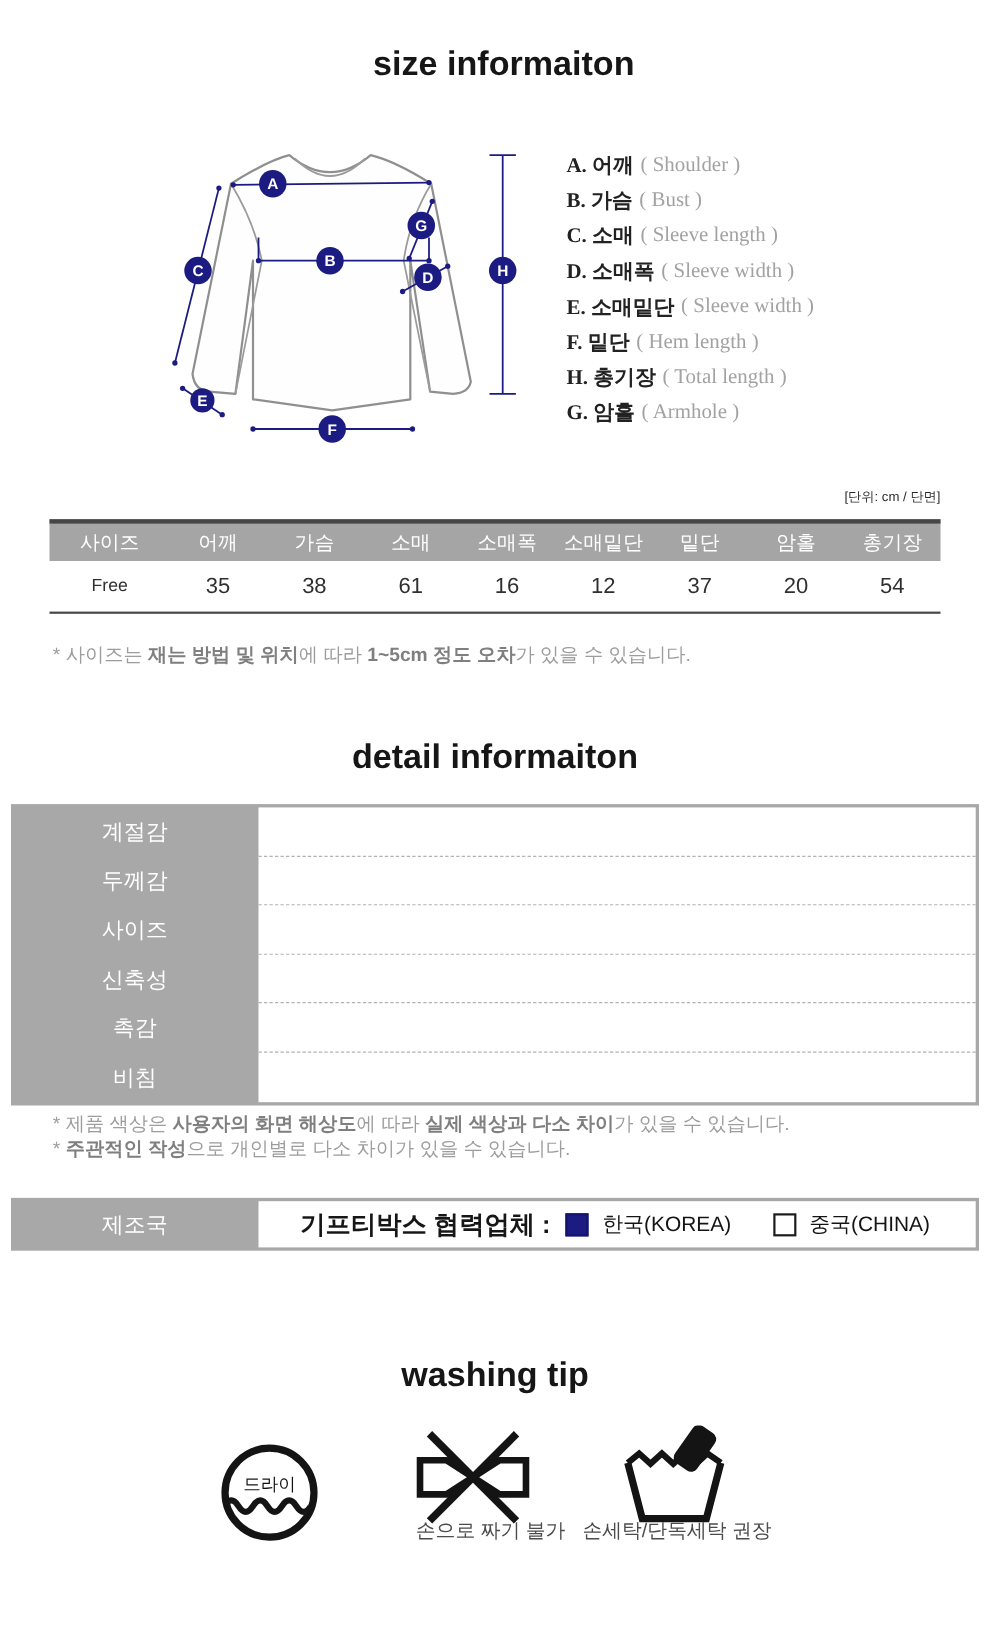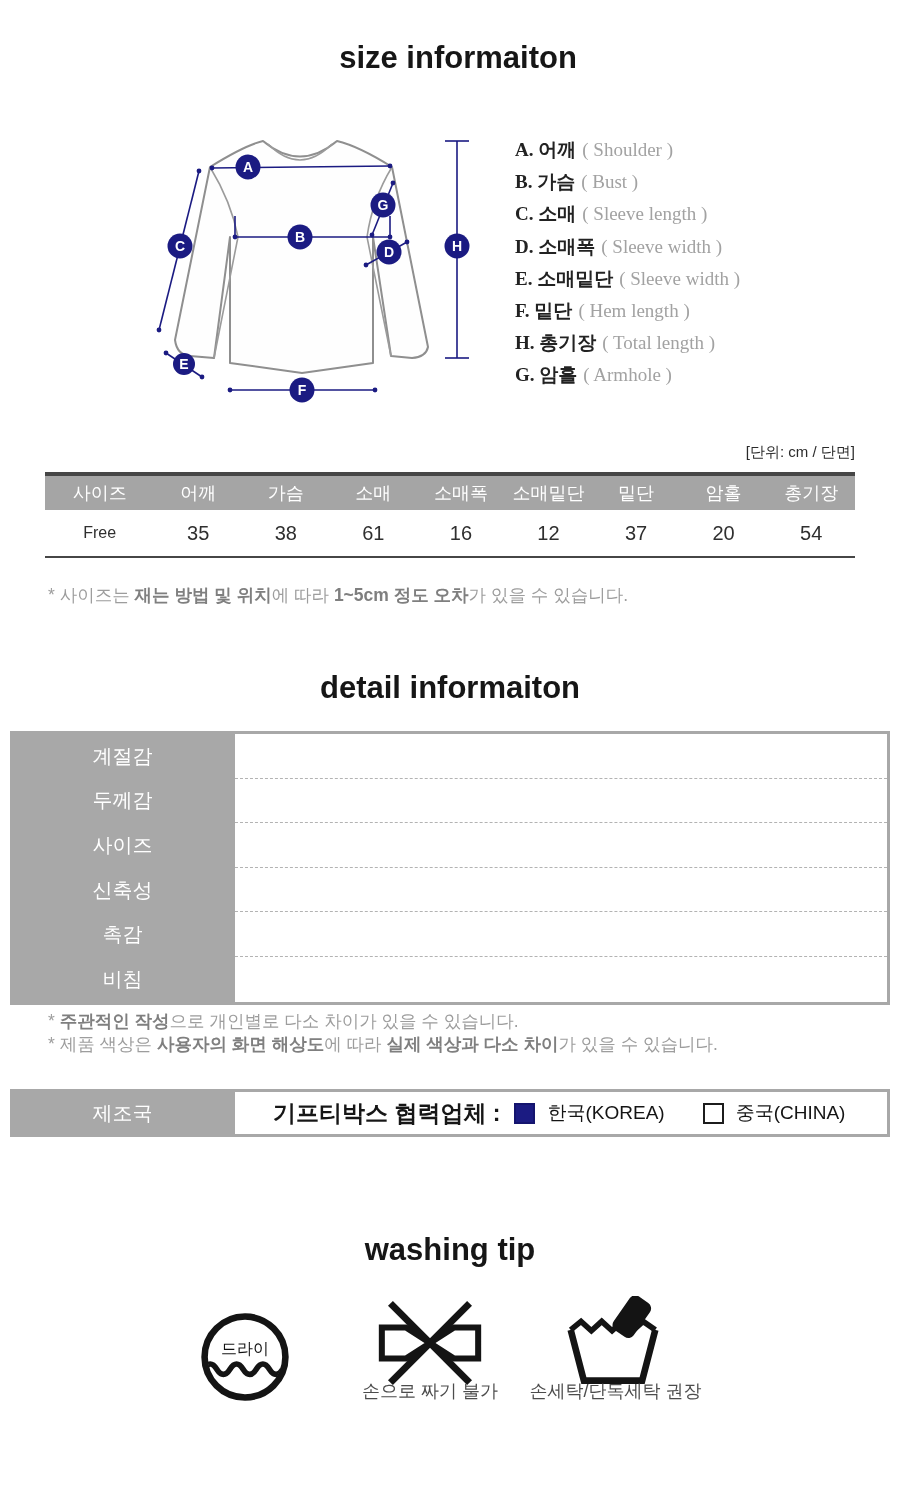--- a/index.html
+++ b/index.html
@@ -29,21 +29,21 @@
     font-family:"Liberation Sans",sans-serif; text-anchor:middle;
   }
 
   
   #legend { left:515px; top:134px;font-family:Liberation Serif, serif; }
   .legend-item { height:32.2px; display:flex; align-items:center; font-size:19px; }
   .legend-ko { color:#222222; font-weight:bold; margin-right:6px; white-space:nowrap; }
   .legend-en { color:#a2a2a2; white-space:nowrap; }
 
   
-  #unit-label { top:443px; right:45px; font-size:15px; color:#2a2a2a; }
+  #unit-label { top:443px; right:45px; font-size:12px; color:#2a2a2a; }
   #size-table { left:45px; top:472px; width:810px; }
   .srow { display:flex; width:100%; }
   .srow-head {
     background:#a5a5a5; border-top:4px solid #464646; height:38px;
     color:#ffffff; font-size:18px;
   }
   .srow-data {
     height:48px; border-bottom:2px solid #464646;
     color:#2f2f2f; font-size:20px;
   }
@@ -84,21 +84,21 @@
   #origin-table { top:1089px; height:48px; }
   .origin-content {
     flex:1; background:#ffffff; display:flex; align-items:center; padding-left:38px;
   }
   .origin-prefix { font-size:23px; font-weight:bold; color:#161616; margin-right:14px; white-space:nowrap; }
   .origin-opt { display:flex; align-items:center; }
   .origin-opt + .origin-opt { margin-left:38px; }
 
   
   .wash-caption { font-size:18px; color:#4c4c4c; text-align:center; white-space:nowrap; }
-  #wash-cap-2 { left:345px; width:170px; top:1379px; }
+  #wash-cap-2 { left:361px; width:170px; top:1379px; }
   #wash-cap-3 { left:523px; width:185px; top:1379px; }
   .wicon-stroke { fill:none; stroke:#141414; }
   .wicon-text { fill:#111111; font-size:17px; font-family:"Liberation Sans",sans-serif; text-anchor:middle; }
 </style>
 </head>
 <body>
 
 <h1 class="abs sec-title" style="top:40px;padding-left:16px;">size informaiton</h1>
 
 <svg id="diagram-svg" class="abs" width="340" height="290" viewBox="0 0 340 290">
@@ -276,22 +276,22 @@
       <div class="drow">
         
       </div>
       <div class="drow">
         
       </div>
     </div>
 </div>
 
 <div id="detail-notes" class="abs">
+  <div class="note-line"><span>* 제품 색상은 </span><span class="seg-b">사용자의 화면 해상도</span><span>에 따라 </span><span class="seg-b">실제 색상과 다소 차이</span><span>가 있을 수 있습니다.</span></div>
   <div class="note-line"><span>* </span><span class="seg-b">주관적인 작성</span><span>으로 개인별로 다소 차이가 있을 수 있습니다.</span></div>
-  <div class="note-line"><span>* 제품 색상은 </span><span class="seg-b">사용자의 화면 해상도</span><span>에 따라 </span><span class="seg-b">실제 색상과 다소 차이</span><span>가 있을 수 있습니다.</span></div>
 </div>
 
 <div id="origin-table" class="abs">
   <div class="label-col">
     <div class="gray-label">제조국</div>
   </div>
   <div class="origin-content">
     <span class="origin-prefix">기프티박스 협력업체 :</span>
     <span style="display:flex;align-items:center;">
 

